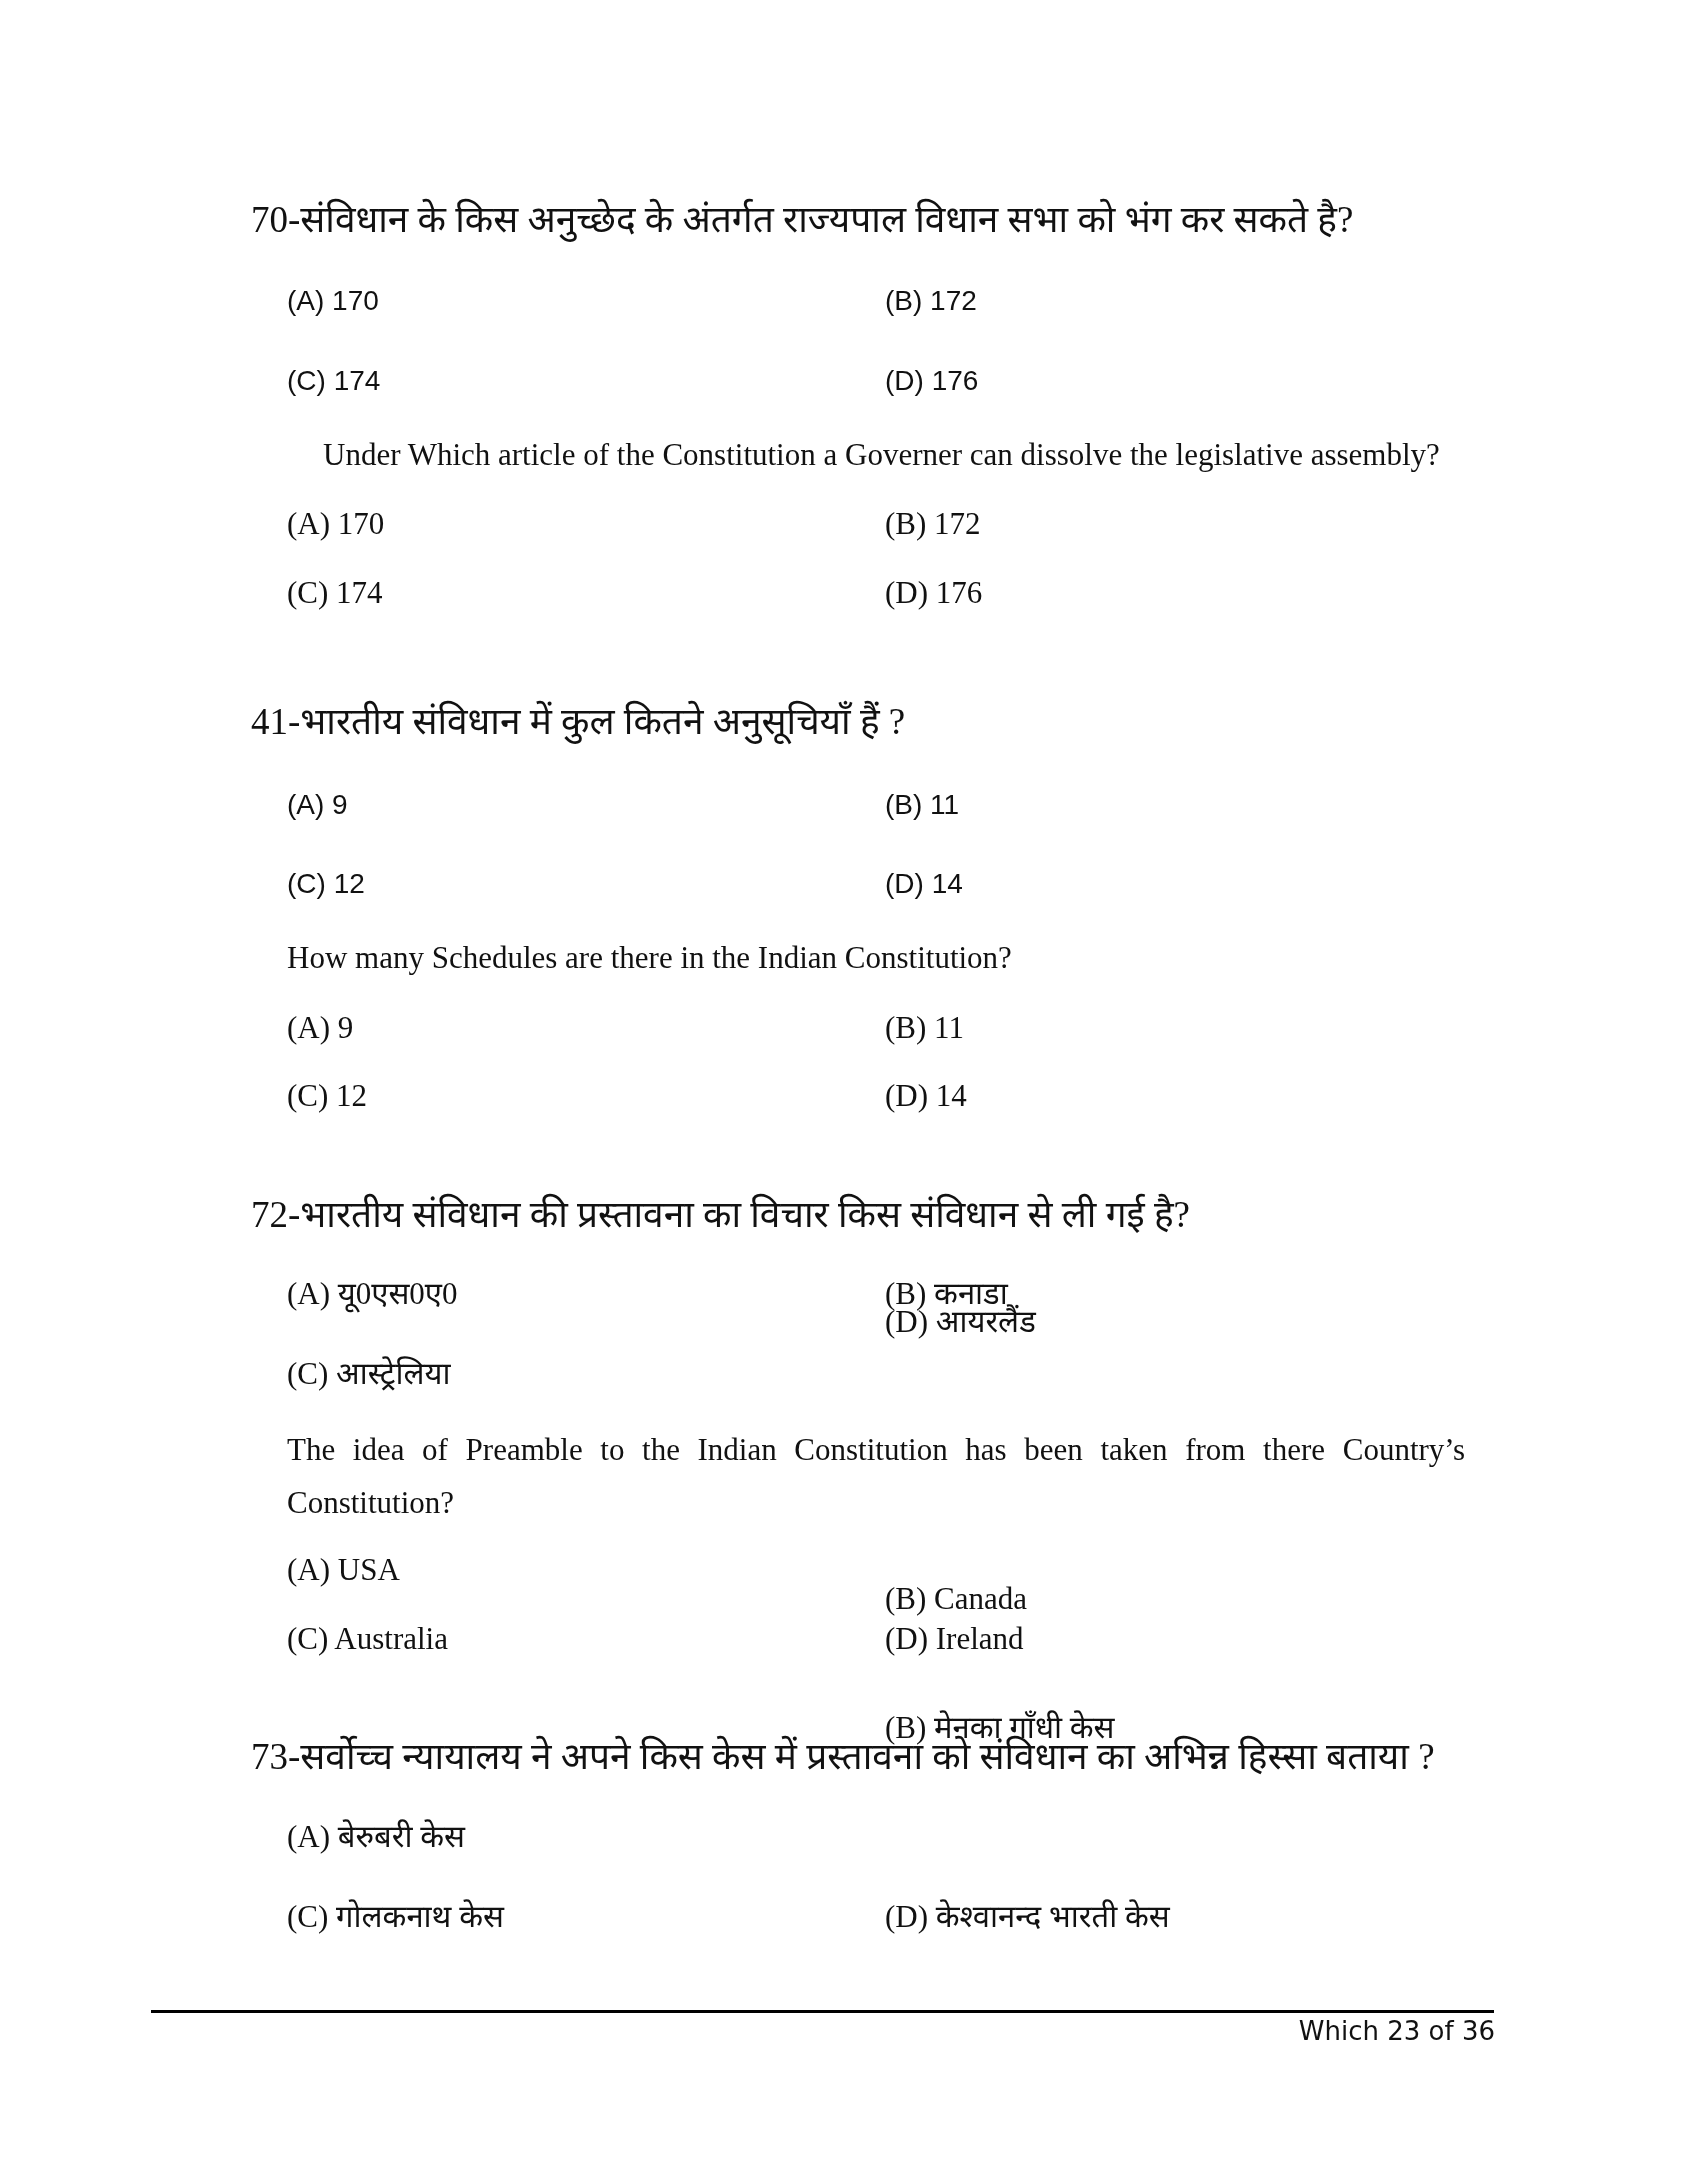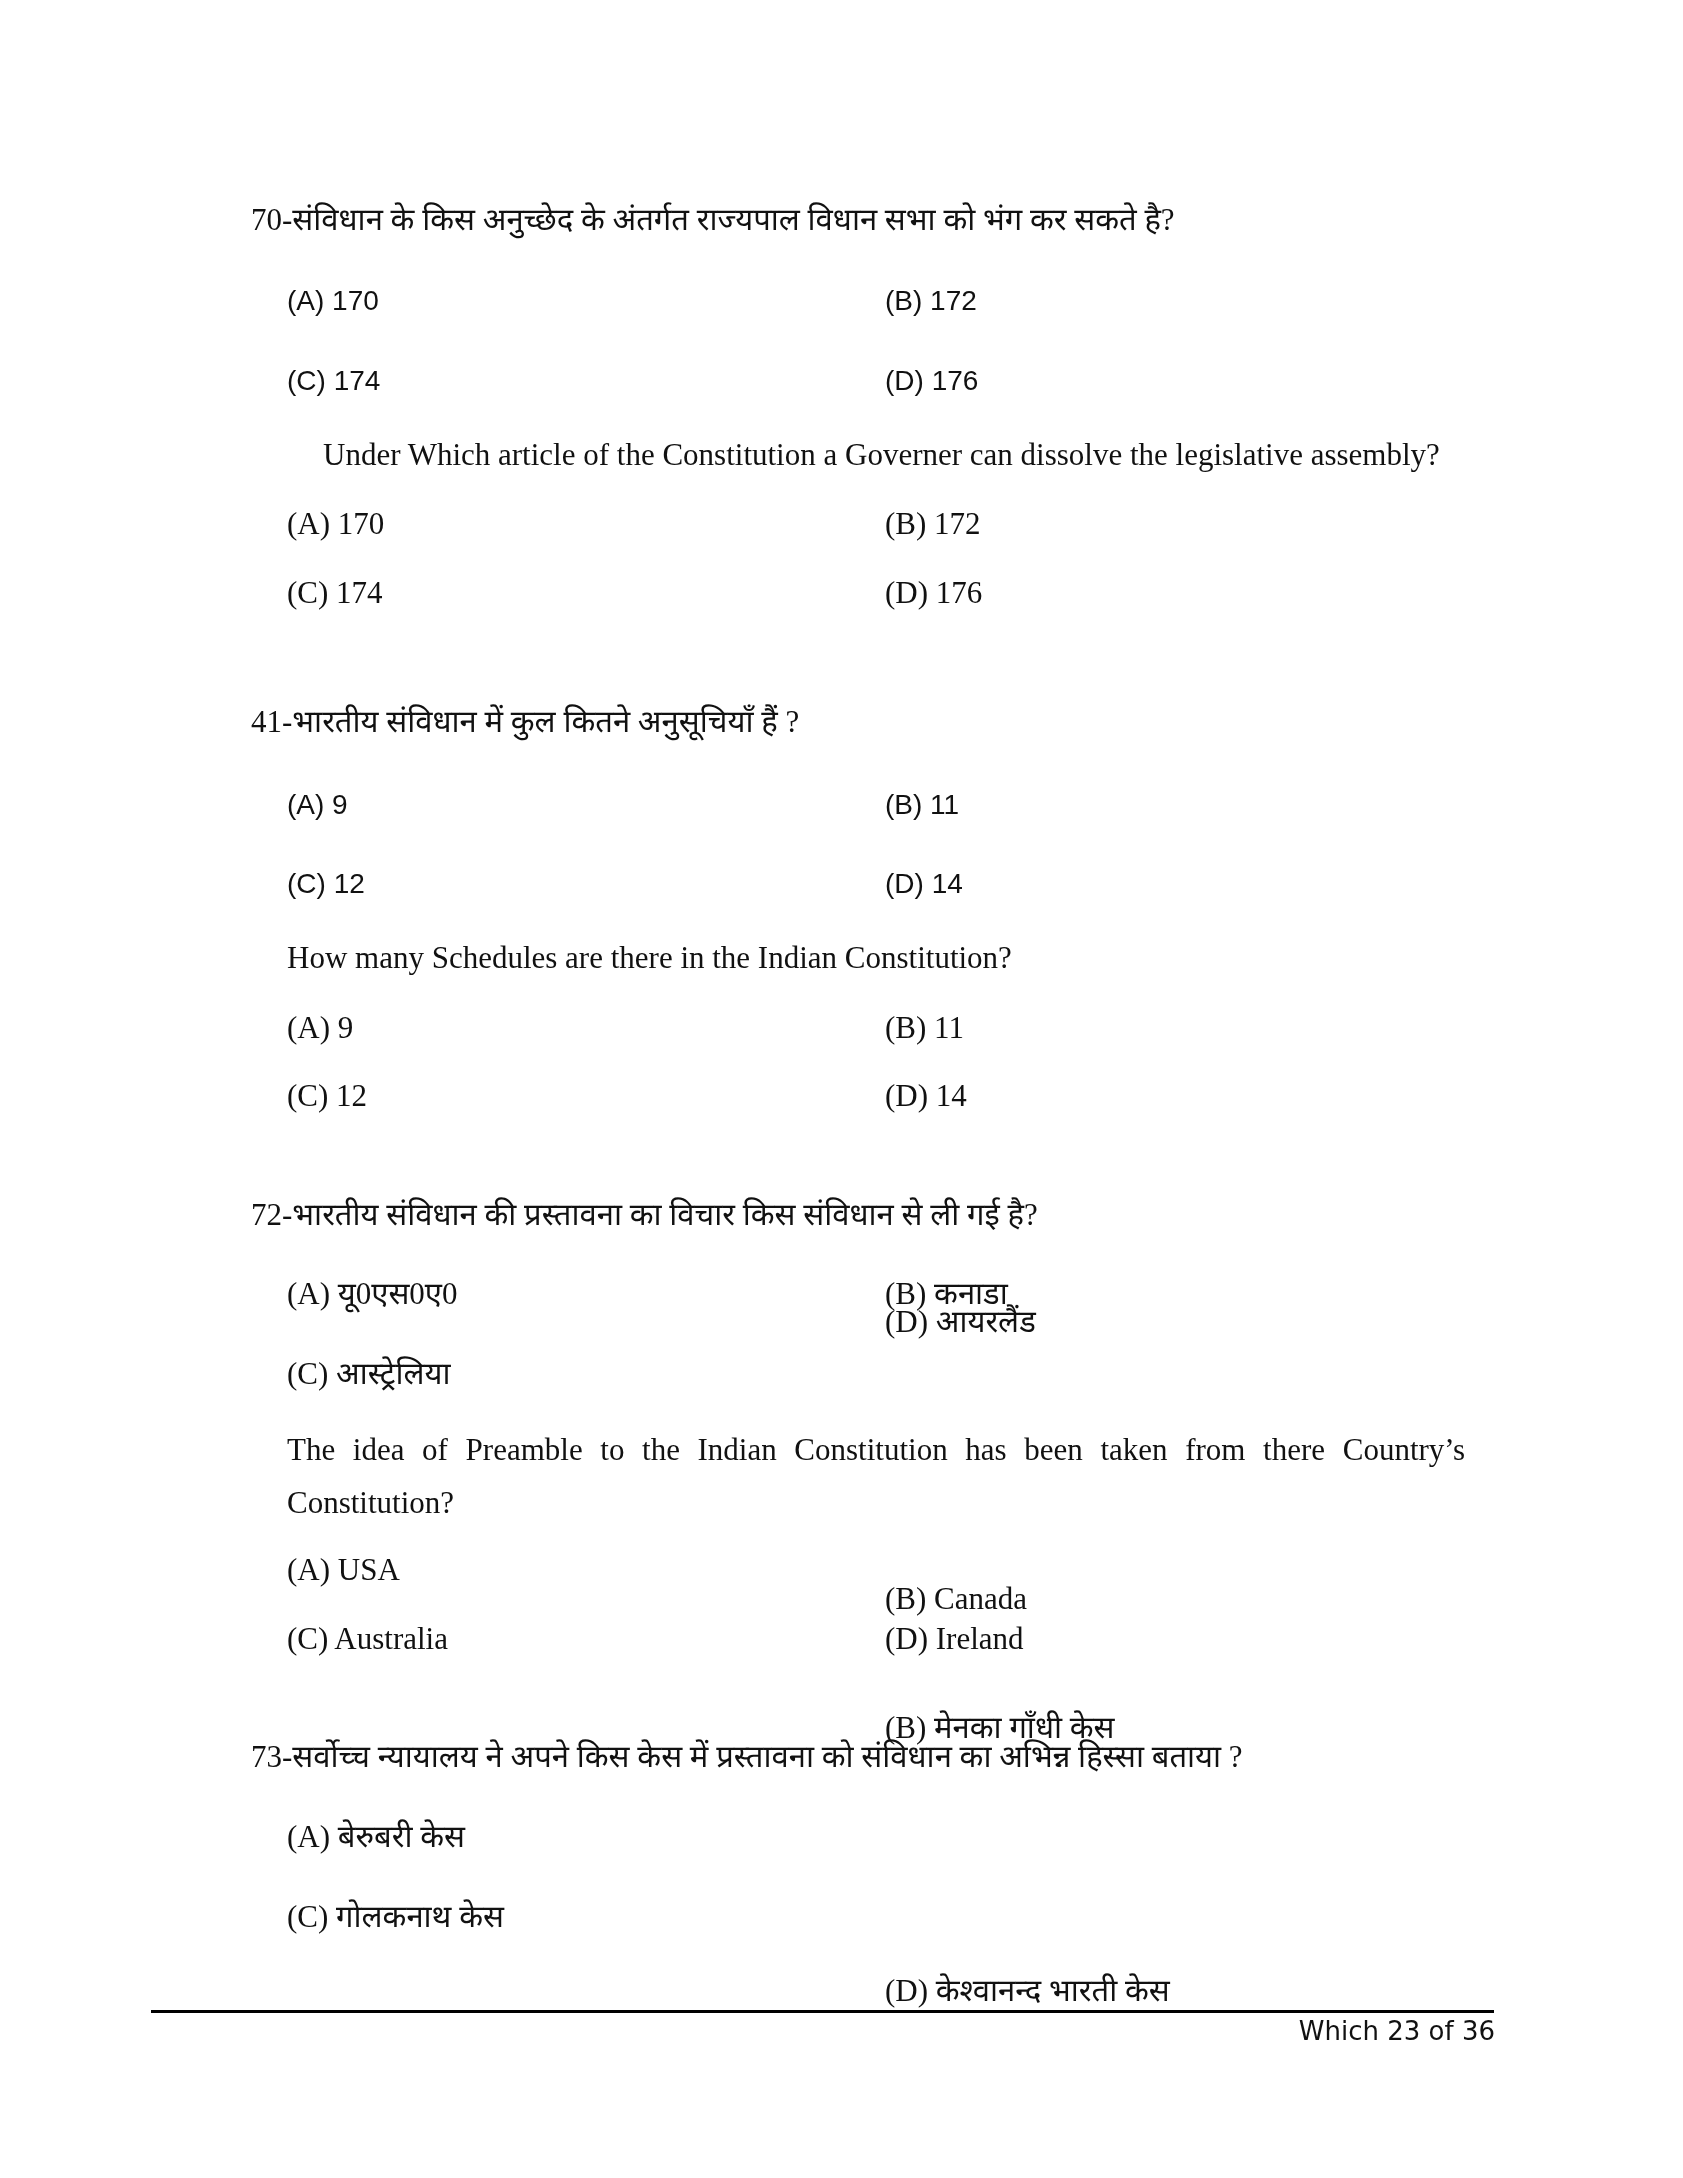--- a/index.html
+++ b/index.html
@@ -1,19 +1,19 @@
 <!DOCTYPE html>
 <html><head>
 <meta charset="utf-8">
 <style>
   html, body { margin:0; padding:0; background:#ffffff; }
   body { width:1683px; height:2178px; position:relative; overflow:hidden;
          font-family:"Liberation Serif", "DejaVu Serif", serif; color:#111; }
   .line { position:absolute; white-space:nowrap; font-size:31px; line-height:40px; transform:translateY(-20px); }
-  .hi { font-size:31px; }
+  .hi { font-size:37px; }
   .q { left:251px; }
   .optL { left:287px; }
   .optR { left:885px; }
   .en { left:287px; }
   .justify { left:287px; width:1178px; white-space:normal; text-align:justify; text-align-last:justify; }
   .sans { font-family:"Liberation Sans", "DejaVu Sans", sans-serif; font-size:28px; }
   .rule { position:absolute; left:151px; width:1343px; top:2010px; height:3px; background:#000; }
   .footer { position:absolute; right:188px; top:2014px; font-family:"DejaVu Sans", "Liberation Sans", sans-serif; font-size:26px; line-height:34px; color:#111; }
   .footer b { font-weight:normal; }
 </style>
@@ -59,21 +59,21 @@
 <div class="line optR" style="top:1570px;margin-top:29px;">(B) Canada</div>
 <div class="line optL" style="top:1639px;">(C) Australia</div>
 <div class="line optR" style="top:1639px;">(D) Ireland</div>
 
 <div class="line q hi" style="top:1757px;">
   <span>73-</span><span>सर्वोच्च न्यायालय ने अपने किस केस में प्रस्तावना को संविधान का अभिन्न हिस्सा बताया ?</span>
 </div>
 <div class="line optL" style="top:1837px;">(A) बेरुबरी केस</div>
 <div class="line optR" style="top:1728px;">(B) मेनका गाँधी केस</div>
 <div class="line optL" style="top:1917px;">(C) गोलकनाथ केस</div>
-<div class="line optR" style="top:1991px;">(D) केश्वानन्द भारती केस</div>
+<div class="line optR" style="top:1917px;">(D) केश्वानन्द भारती केस</div>
 
 <div class="rule"></div>
 <div class="footer">
   <span>Which</span>
   <b>23</b>
   <span>of</span>
   <b>36</b>
 </div>
 
 

